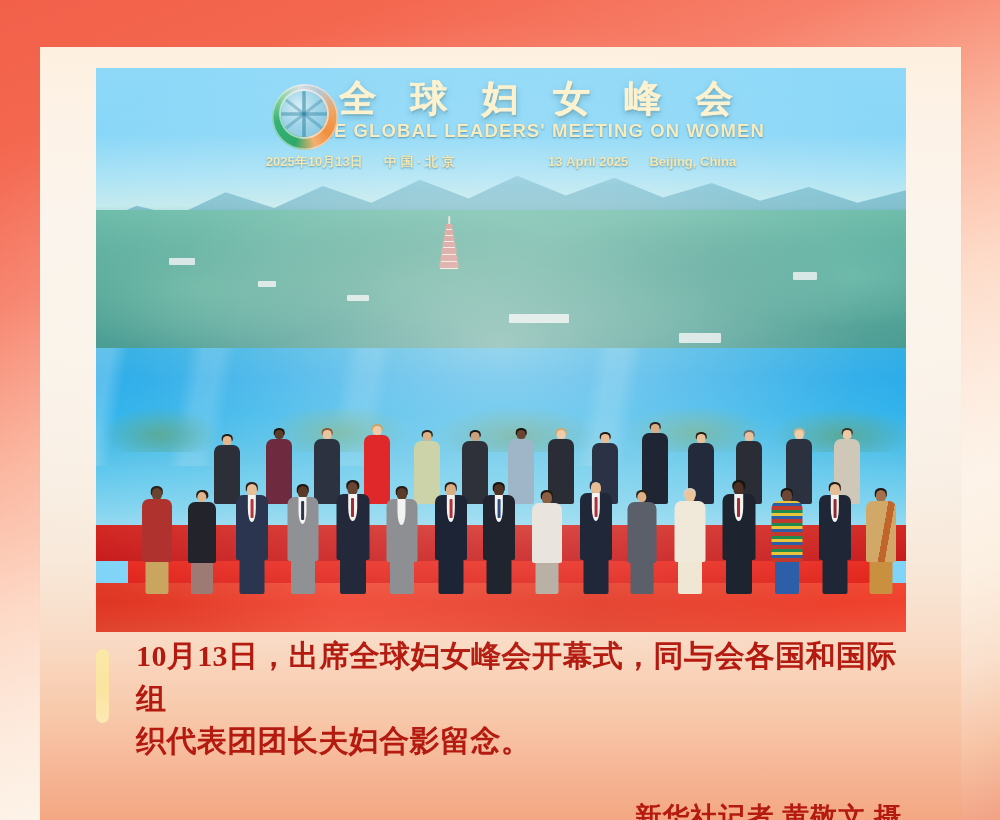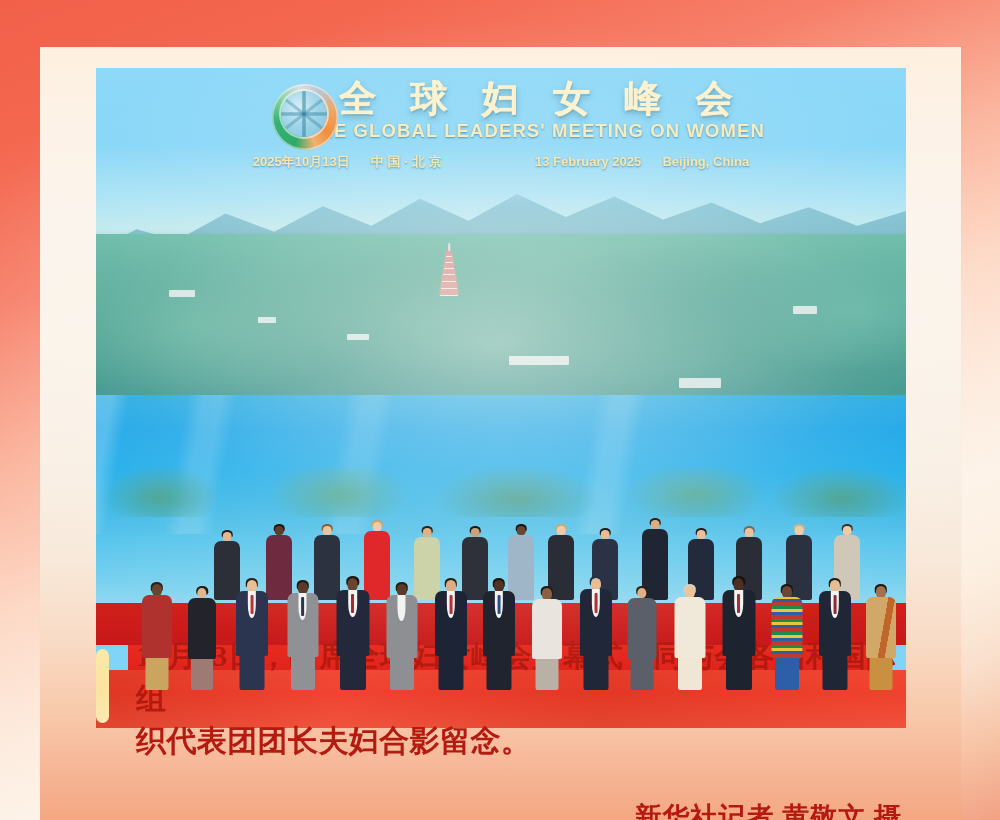--- a/index.html
+++ b/index.html
@@ -31,21 +31,21 @@
     background:
       linear-gradient(180deg,
         #fdf0e0 0%, #fdf2e6 8%, #fbf4ec 22%,
         #faf3ea 40%, #f9efe4 55%, #f8e9da 66%,
         #f9dcc7 76%, #f8c9ab 86%, #f6b595 94%, #f4a782 100%);
     box-shadow:0 0 1px rgba(0,0,0,.05);
   }
 
   
   #photo{
-    position:absolute;left:56px;top:21px;width:810px;height:660px;
+    position:absolute;left:56px;top:21px;width:810px;height:564px;
     overflow:hidden;background:#7fd4f7;
   }
 
   
   .screen{
     position:absolute;left:0;top:0;width:100%;height:84%;
     background:
       linear-gradient(180deg,
         #8fd9f8 0%, #87d6f8 14%, #a7e2f6 23%,
         #bfe9ee 29%, #8fc9c2 33%, #4fa79a 38%,
@@ -270,21 +270,21 @@
 
         <div class="banner">
           <div class="emblem"></div>
           <div class="t-cn-main">全 球 妇 女 峰 会</div>
           <div class="t-en-main">THE GLOBAL LEADERS' MEETING ON WOMEN</div>
           <div class="t-date">
             <span>2025年10月13日</span>
             <span class="sp"></span>
             <span>中 国 · 北 京</span>
             <span class="gap"></span>
-            <span>13 February 2025</span>
+            <span>13 April 2025</span>
             <span class="sp"></span>
             <span>Beijing, China</span>
           </div>
         </div>
       </div>
 
       <div class="stage">
         <div class="riser-top"></div>
         <div class="riser-face"></div>
         <div class="carpet"></div>

